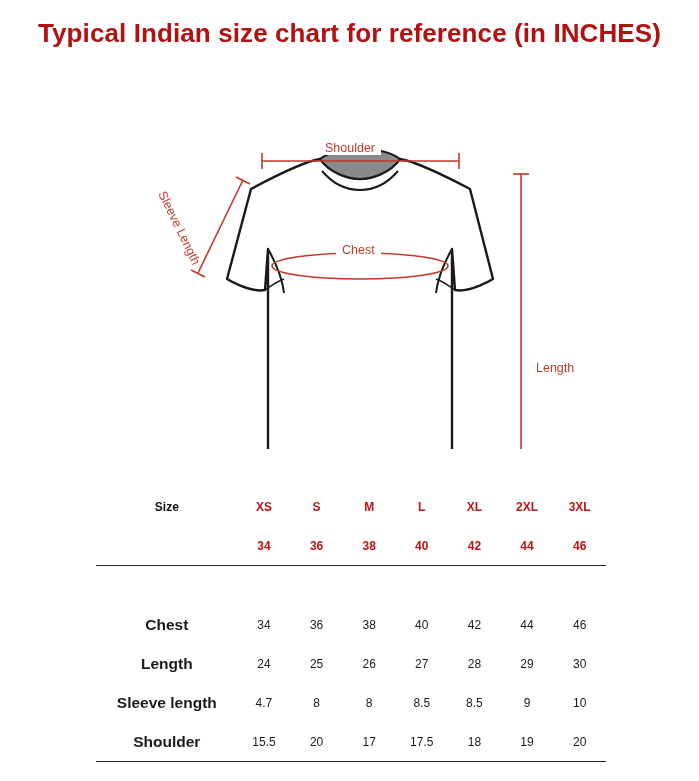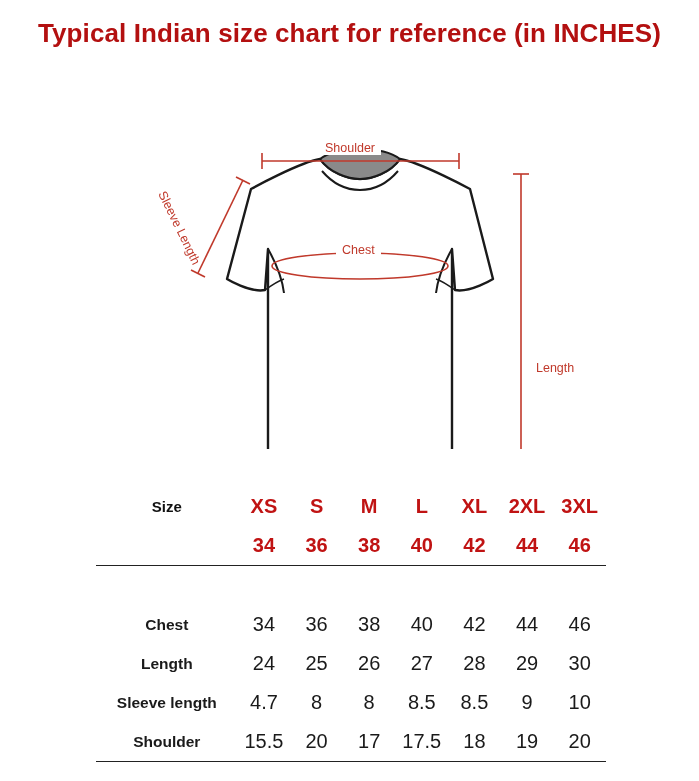--- a/index.html
+++ b/index.html
@@ -43,33 +43,33 @@
     width: 510px;
   }
   table.size-table {
     border-collapse: collapse;
     width: 510px;
     table-layout: fixed;
   }
   table.size-table td, table.size-table th {
     padding: 0;
     text-align: center;
-    font-size: 20px;
+    font-size: 12px;
     height: 39px;
     vertical-align: middle;
   }
   .hdr-row td {
     color: #c01313;
     font-weight: bold;
     font-size: 18px;
   }
   .hdr-row td.rowlabel {
     color: #111;
     font-weight: bold;
-    font-size: 15px;
+    font-size: 12px;
   }
   .num-row td {
     color: #c01313;
     font-weight: bold;
     font-size: 18px;
   }
   .sep-row td {
     height: 1px;
     padding: 0;
   }

